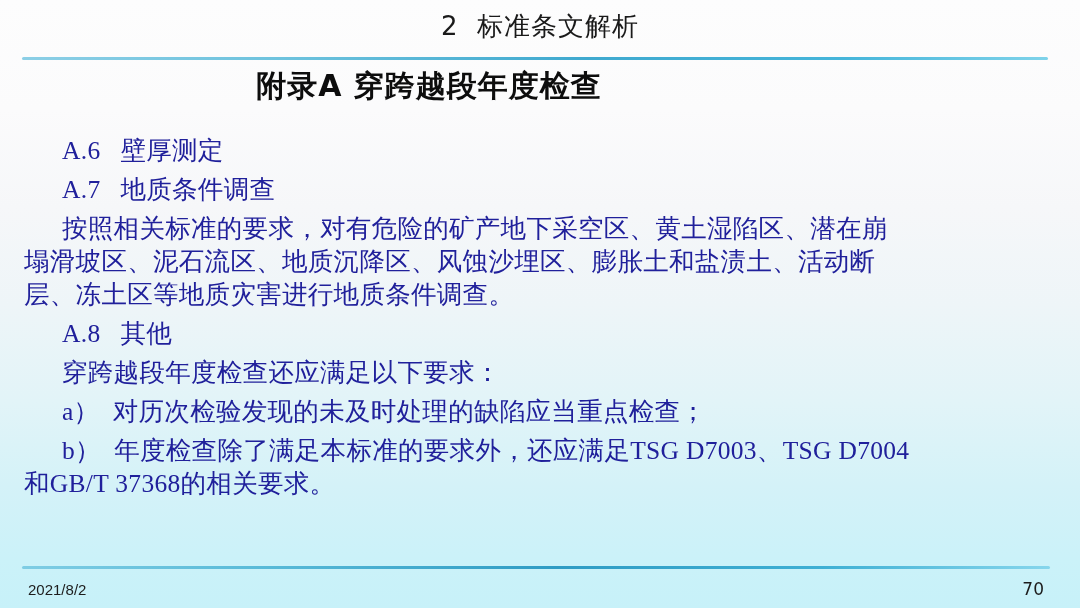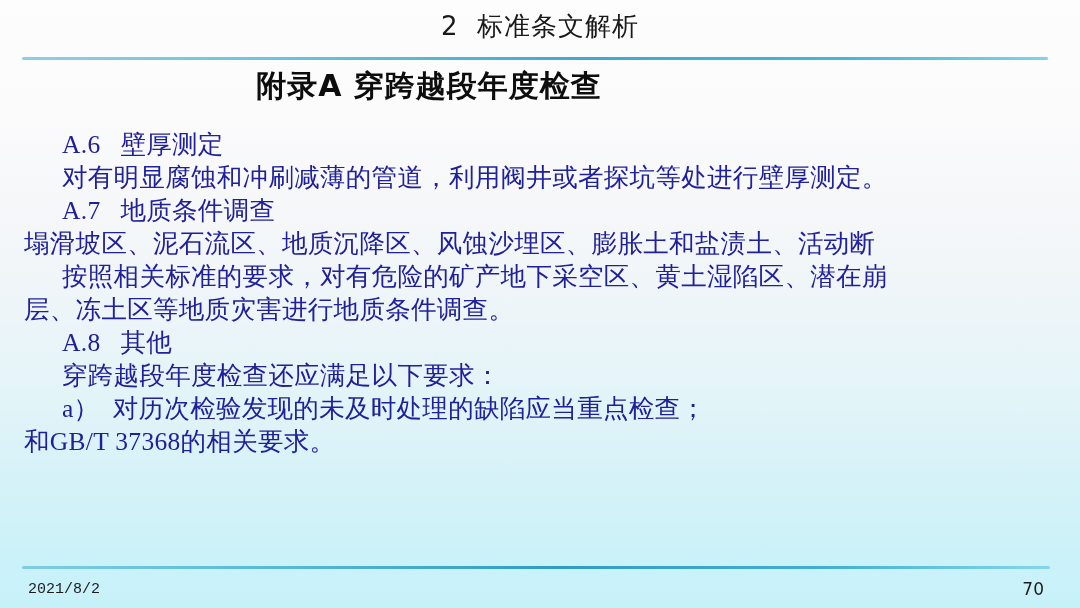--- a/index.html
+++ b/index.html
@@ -79,42 +79,42 @@
   }
   .body-line {
     font-family: "Liberation Serif", "DejaVu Serif", serif;
     font-size: 25.5px;
     line-height: 33px;
     color: #20209b;
     white-space: pre;
     letter-spacing: 0.3px;
   }
   .ind-0  { padding-left: 0px;   }
-  .ind-1  { padding-left: 38px;  }
+  .ind-1  { padding-left: 38px; margin-top: 6px;  }
 
   
   .footer-rule {
     position: absolute;
     bottom: 39px;
     left: 22px;
     width: 1028px;
     height: 3px;
     background: linear-gradient(to right,
         #7fcde4 0%,
         #5bbcd9 22%,
         #2f9cc4 52%,
         #3fb0d4 78%,
         #86d6ec 100%);
     border-radius: 2px;
   }
   .footer-date {
     position: absolute;
     bottom: 10px;
     left: 28px;
-    font-family: Liberation Mono, monospace;
+    font-family: Liberation Sans, sans-serif;
     font-size: 15px;
     color: #1d1d1d;
     letter-spacing: 0px;
   }
   .footer-page {
     position: absolute;
     bottom: 9px;
     right: 36px;
     font-family: "DejaVu Sans", "Liberation Sans", sans-serif;
     font-size: 17px;
@@ -127,28 +127,28 @@
 <div id="slide">
 
   <div class="slide-title">2  标准条文解析</div>
 
   <div class="title-rule"></div>
 
   <div class="slide-subtitle">附录A 穿跨越段年度检查</div>
 
   <div class="body-block">
     <div class="body-line ind-1">A.6   壁厚测定</div>
-    <div class="body-line ind-1">对有明显腐蚀和冲刷减薄的管道，利用阀井或者探坑等处进行壁厚测定。</div>
     <div class="body-line ind-1">A.7   地质条件调查</div>
+    <div class="body-line ind-1">按照相关标准的要求，对有危险的矿产地下采空区、黄土湿陷区、潜在崩</div>
     <div class="body-line ind-0">塌滑坡区、泥石流区、地质沉降区、风蚀沙埋区、膨胀土和盐渍土、活动断</div>
-    <div class="body-line ind-1">按照相关标准的要求，对有危险的矿产地下采空区、黄土湿陷区、潜在崩</div>
     <div class="body-line ind-0">层、冻土区等地质灾害进行地质条件调查。</div>
     <div class="body-line ind-1">A.8   其他</div>
     <div class="body-line ind-1">穿跨越段年度检查还应满足以下要求：</div>
     <div class="body-line ind-1">a）  对历次检验发现的未及时处理的缺陷应当重点检查；</div>
+    <div class="body-line ind-1">b）  年度检查除了满足本标准的要求外，还应满足TSG D7003、TSG D7004</div>
     <div class="body-line ind-0">和GB/T 37368的相关要求。</div>
   </div>
 
   <div class="footer-rule"></div>
 
   <div class="footer-date">2021/8/2</div>
 
   <div class="footer-page">70</div>
 
 </div>

